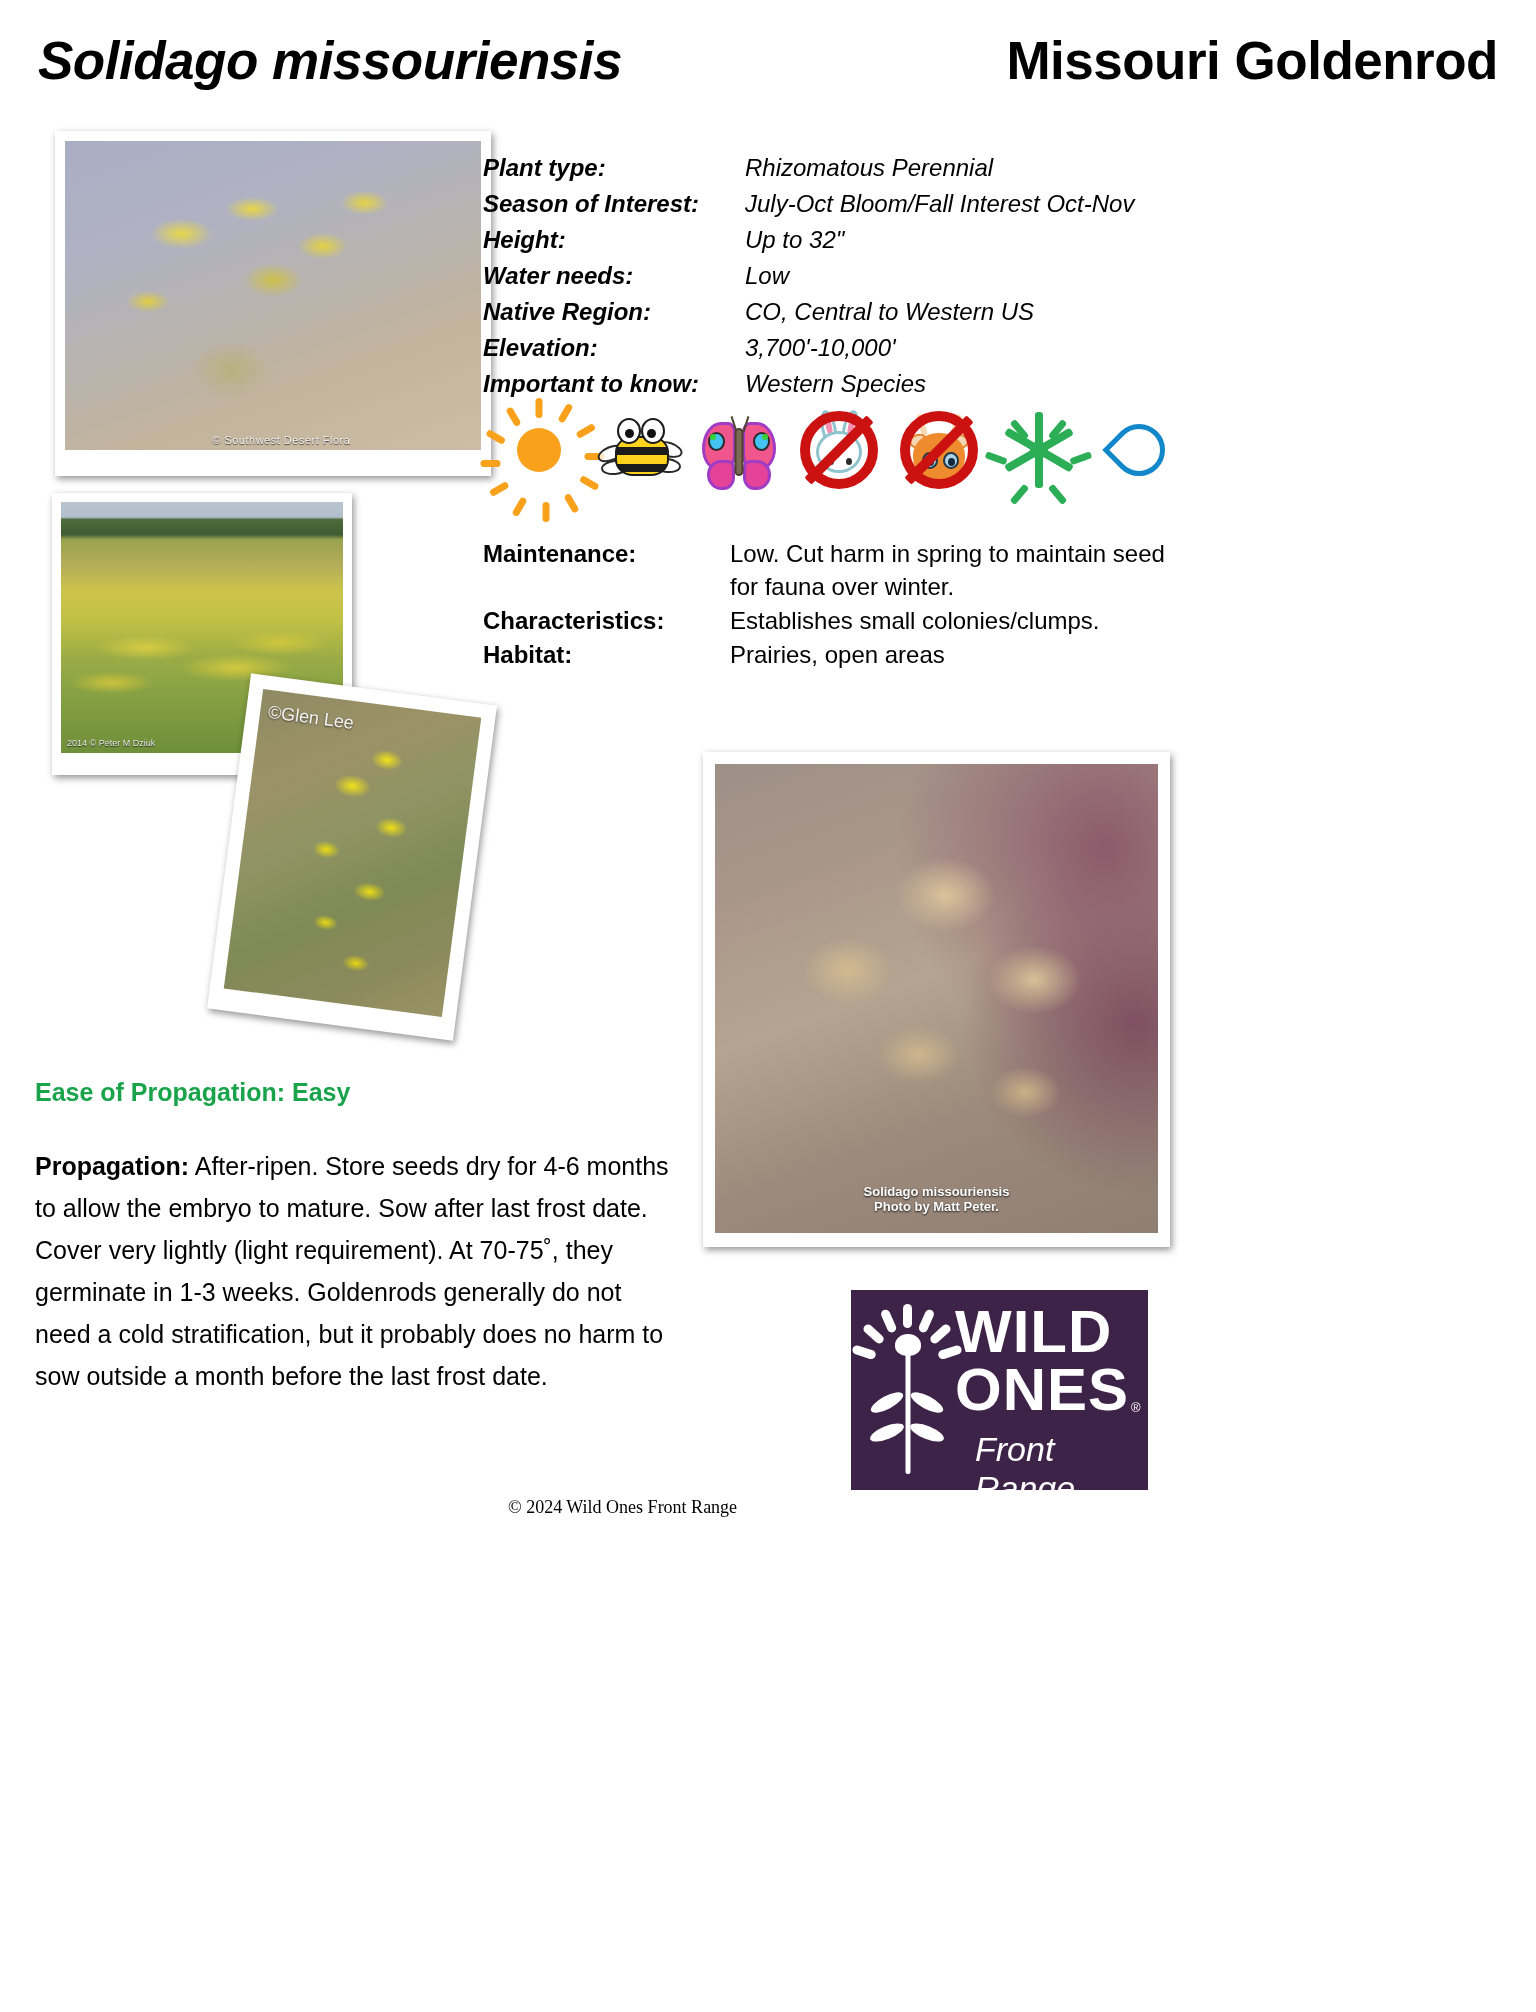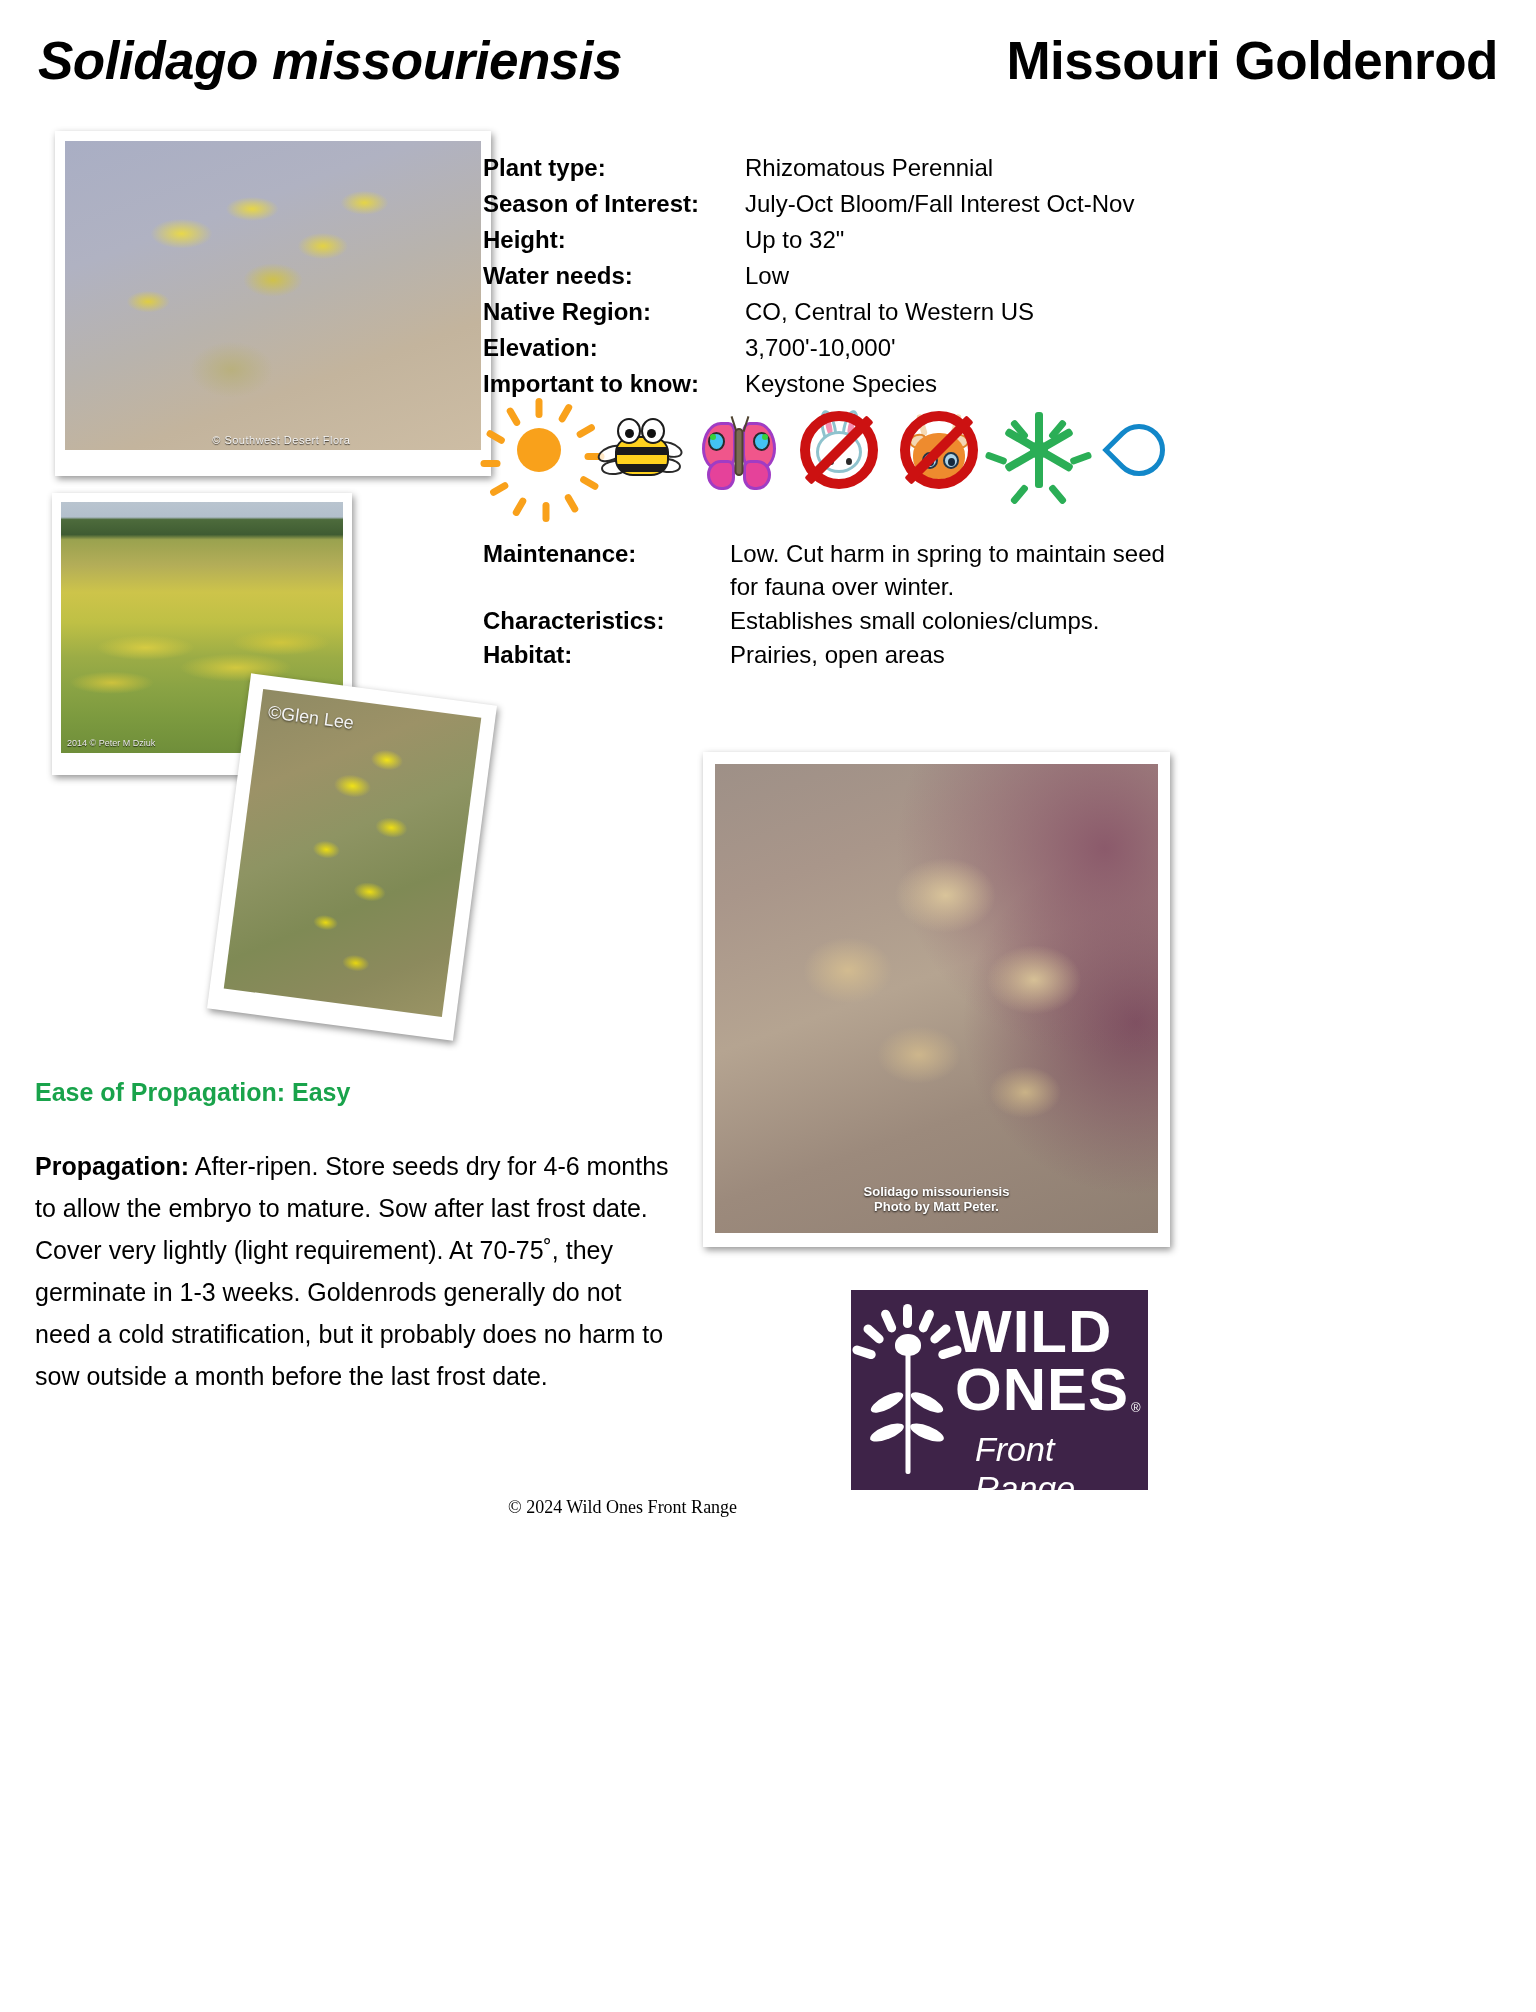--- a/index.html
+++ b/index.html
@@ -177,20 +177,21 @@
   .facts {
     position: absolute;
     left: 483px;
     top: 150px;
     width: 700px;
   }
   .fact-row {
     display: flex;
     align-items: flex-start;
     margin-bottom: 1px;
+    font-style: italic;
   }
   .fact-label {
     width: 262px;
     flex: 0 0 262px;
     font-size: 24px;
     font-weight: bold;
     line-height: 35px;
     white-space: nowrap;
   }
   .fact-value {
@@ -632,21 +633,21 @@
   <div class="fact-row">
     <div class="fact-label">Native Region:</div>
     <div class="fact-value">CO, Central to Western US</div>
   </div>
   <div class="fact-row">
     <div class="fact-label">Elevation:</div>
     <div class="fact-value">3,700'-10,000'</div>
   </div>
   <div class="fact-row">
     <div class="fact-label">Important to know:</div>
-    <div class="fact-value">Keystone Species</div>
+    <div class="fact-value">Western Species</div>
   </div>
 </div>
 
 <div class="icon-strip">
 
   <div class="icon-slot">
     <div class="sun-ray" style="transform:rotate(0deg) translate(-50%,-52px)"></div>
     <div class="sun-ray" style="transform:rotate(30deg) translate(-50%,-52px)"></div>
     <div class="sun-ray" style="transform:rotate(60deg) translate(-50%,-52px)"></div>
     <div class="sun-ray" style="transform:rotate(90deg) translate(-50%,-52px)"></div>

